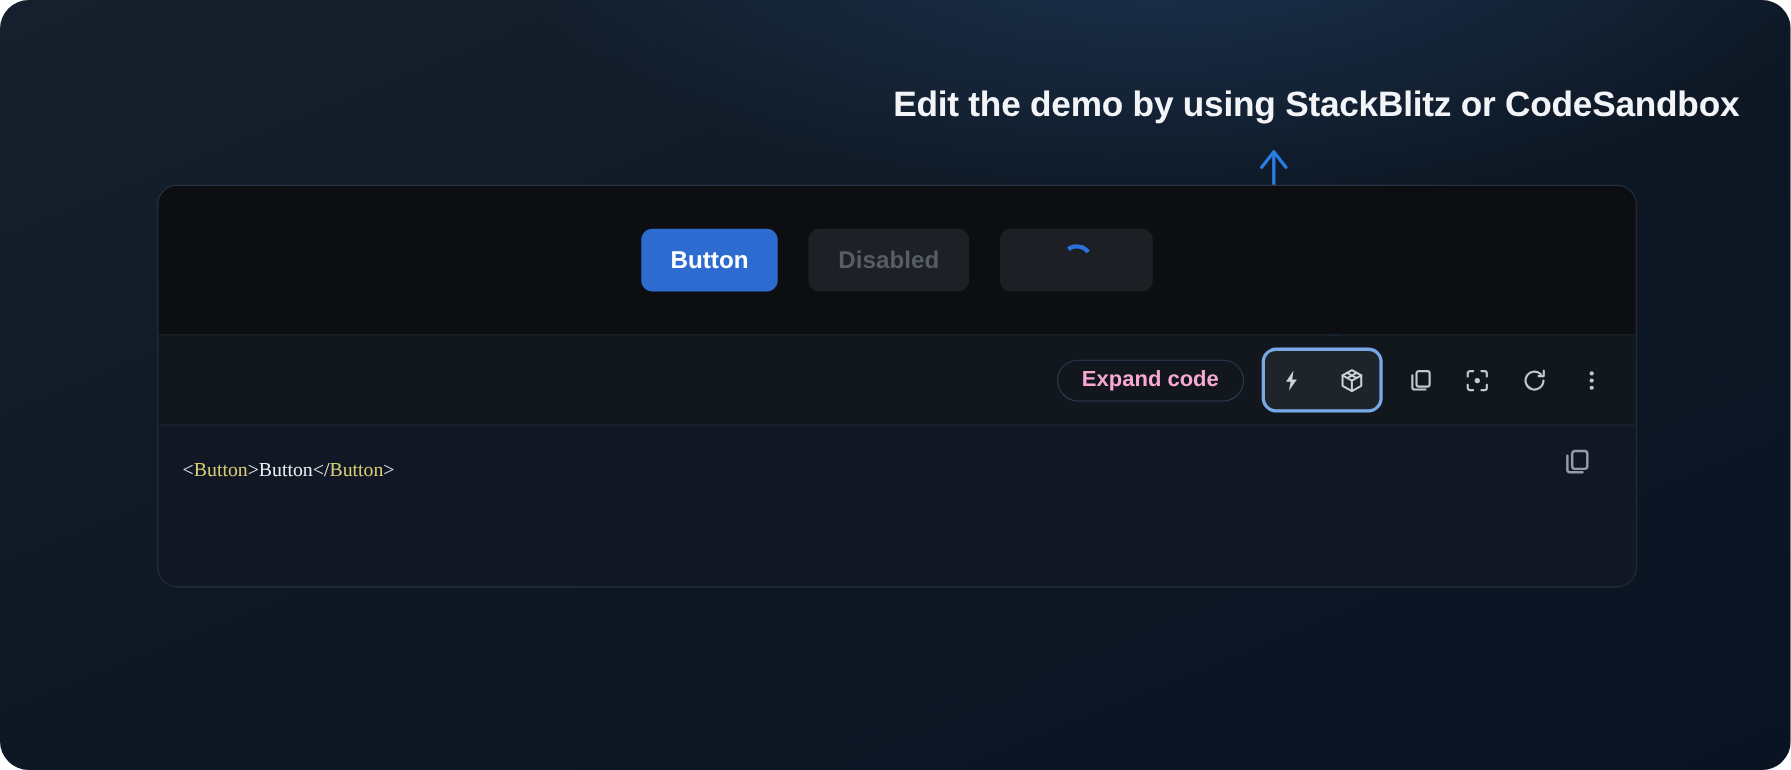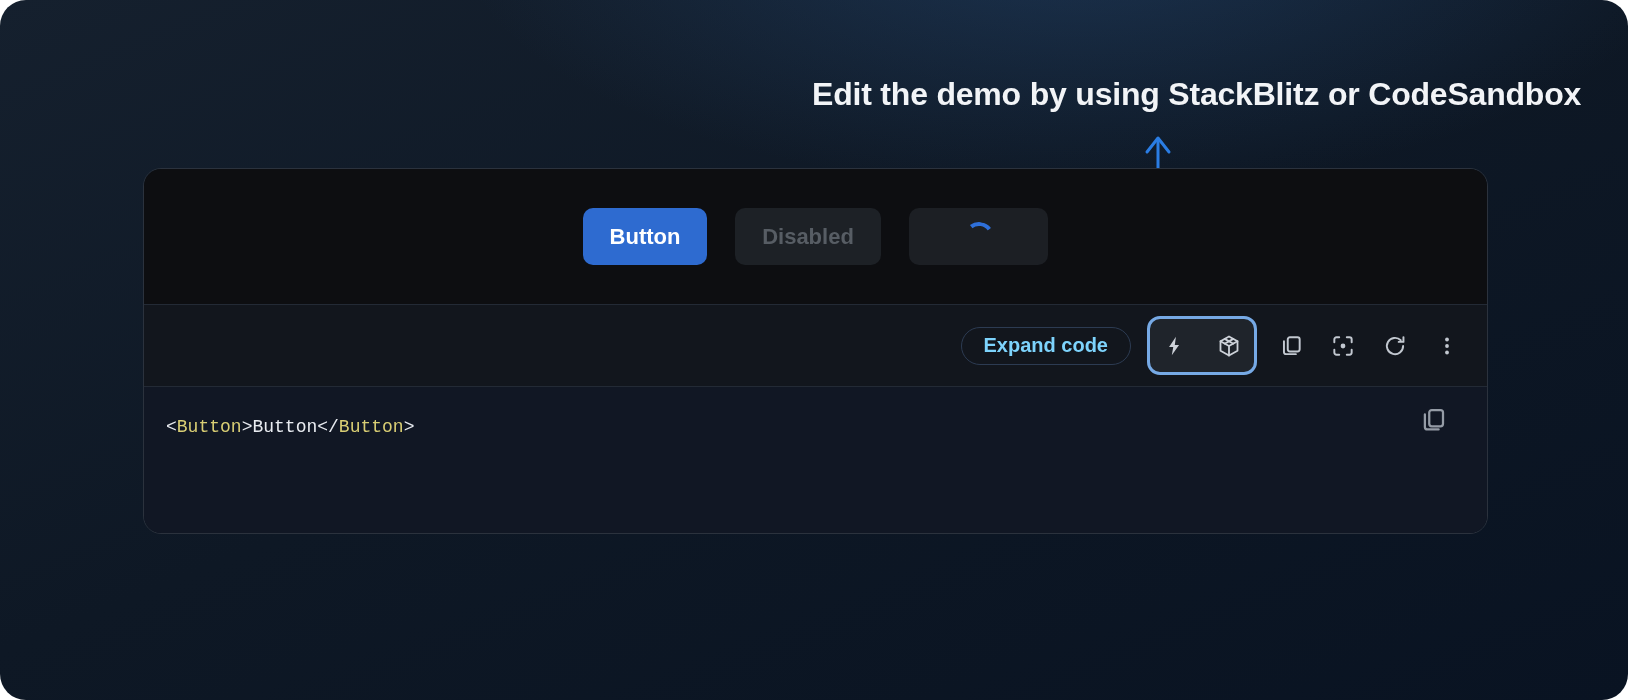--- a/index.html
+++ b/index.html
@@ -36,40 +36,40 @@
     width:30px;height:30px;border-radius:50%;box-sizing:border-box;
     border:4px solid transparent;border-top-color:#2e6fd9;transform:rotate(8deg);
   }
   .toolbar{
     height:82px;flex:none;background:#12161d;border-bottom:1px solid #232a35;
     display:flex;align-items:center;justify-content:flex-end;gap:12px;
     padding:0 20px 0 0;box-sizing:border-box;
   }
   .expand-pill{
     height:38px;padding:0 22px;margin-right:4px;border-radius:19px;background:transparent;
-    border:1px solid #2c3b52;color:#7dd3fc;font-family:inherit;font-size:20px;font-weight:700;
+    border:1px solid #2c3b52;color:#f9a8d4;font-family:inherit;font-size:20px;font-weight:700;
     display:inline-flex;align-items:center;cursor:pointer;
   }
   .sandbox-group{
     width:110px;height:59px;border-radius:13px;background:#1f242b;
     border:3px solid #76a9e5;box-sizing:border-box;
     display:flex;align-items:center;justify-content:center;gap:14px;margin-right:2px;
   }
   .icon-btn{
     width:40px;height:40px;background:transparent;border:none;padding:0;margin:0;
     display:inline-flex;align-items:center;justify-content:center;cursor:pointer;color:#c2c8d0;
   }
   .sandbox-group .icon-btn{color:#ced3da;}
   .icon-btn svg{display:block;}
   .code-area{
     flex:1;background:#111724;position:relative;
     padding:24px 0 0 22px;box-sizing:border-box;
   }
   .code-line{
-    font-family:Liberation Mono, monospace;
+    font-family:Liberation Serif, serif;
     font-size:18px;line-height:32px;white-space:pre;color:#e9ecf1;
   }
   .tok-tag{color:#d9ce74;}
   .tok-attr{color:#96d038;}
   .tok-p,.tok-x{color:#e9ecf1;}
   .code-copy{
     position:absolute;top:16px;right:36px;width:36px;height:36px;border:none;background:transparent;
     color:#959ca6;display:flex;align-items:center;justify-content:center;cursor:pointer;padding:0;
   }
 </style>

